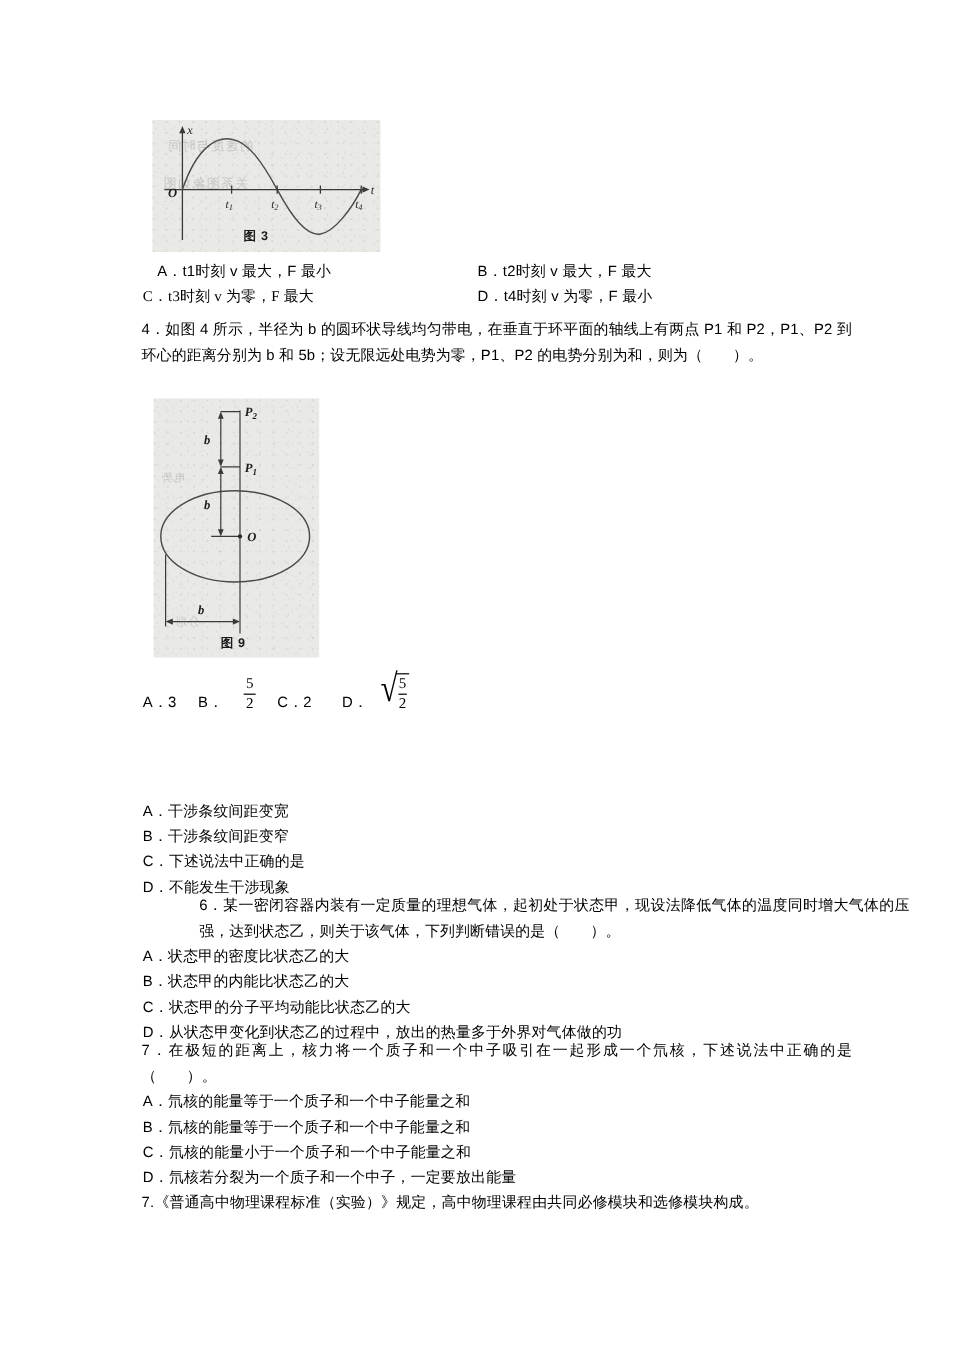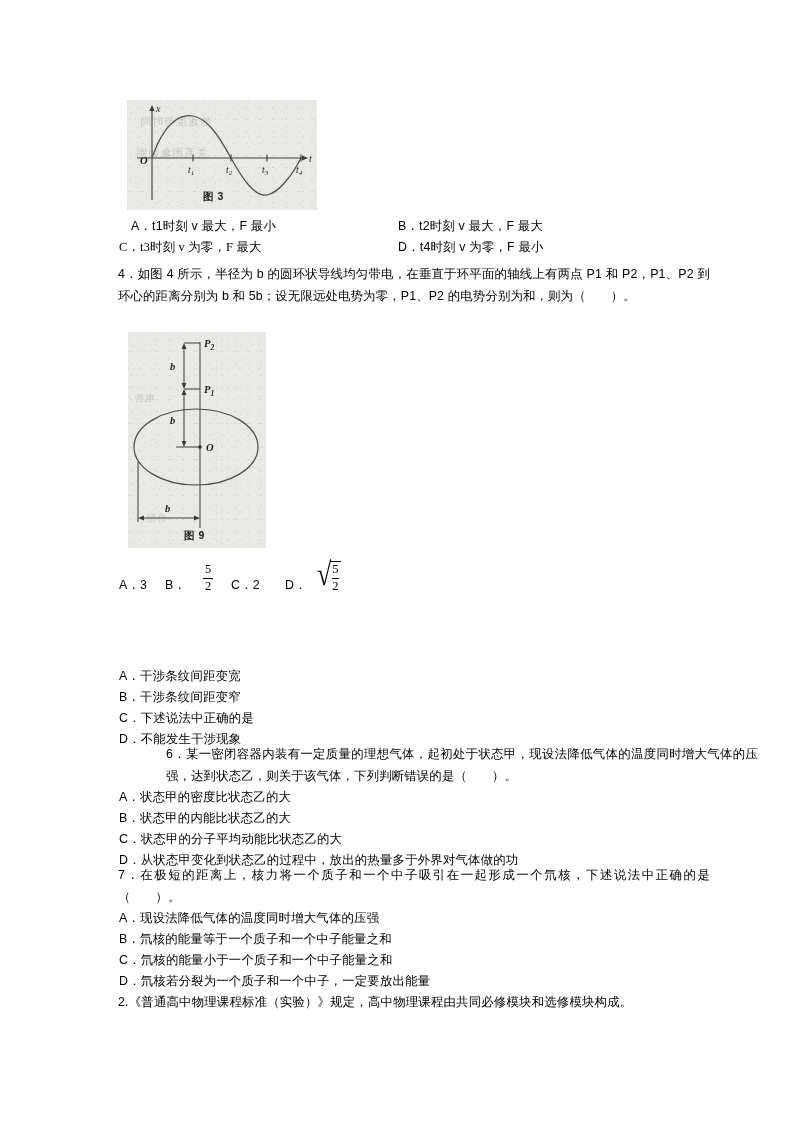--- a/index.html
+++ b/index.html
@@ -224,20 +224,20 @@
   <div class="txt" style="left:119px; top:708px;">C．下述说法中正确的是</div>
   <div class="txt" style="left:119px; top:729px;">D．不能发生干涉现象</div>
 
   <div class="para" style="left:118px; top:744px; width:592px;margin-left:48px;">6．某一密闭容器内装有一定质量的理想气体，起初处于状态甲，现设法降低气体的温度同时增大气体的压强，达到状态乙，则关于该气体，下列判断错误的是（　　）。</div>
   <div class="txt" style="left:119px; top:787px;">A．状态甲的密度比状态乙的大</div>
   <div class="txt" style="left:119px; top:808px;">B．状态甲的内能比状态乙的大</div>
   <div class="txt" style="left:119px; top:829px;">C．状态甲的分子平均动能比状态乙的大</div>
   <div class="txt" style="left:119px; top:850px;">D．从状态甲变化到状态乙的过程中，放出的热量多于外界对气体做的功</div>
 
   <div class="para" style="left:118px; top:865px; width:592px;">7．在极短的距离上，核力将一个质子和一个中子吸引在一起形成一个氘核，下述说法中正确的是（　　）。</div>
-  <div class="txt" style="left:119px; top:908px;">A．现设法降低气体的温度同时增大气体的压强</div>
+  <div class="txt" style="left:119px; top:908px;">A．氘核的能量等于一个质子和一个中子能量之和</div>
   <div class="txt" style="left:119px; top:929px;">B．氘核的能量等于一个质子和一个中子能量之和</div>
   <div class="txt" style="left:119px; top:950px;">C．氘核的能量小于一个质子和一个中子能量之和</div>
   <div class="txt" style="left:119px; top:971px;">D．氘核若分裂为一个质子和一个中子，一定要放出能量</div>
 
-  <div class="txt" style="left:118px; top:992px;">2.《普通高中物理课程标准（实验）》规定，高中物理课程由共同必修模块和选修模块构成。</div>
+  <div class="txt" style="left:118px; top:992px;">7.《普通高中物理课程标准（实验）》规定，高中物理课程由共同必修模块和选修模块构成。</div>
 
 </div>
 
 </body></html>

